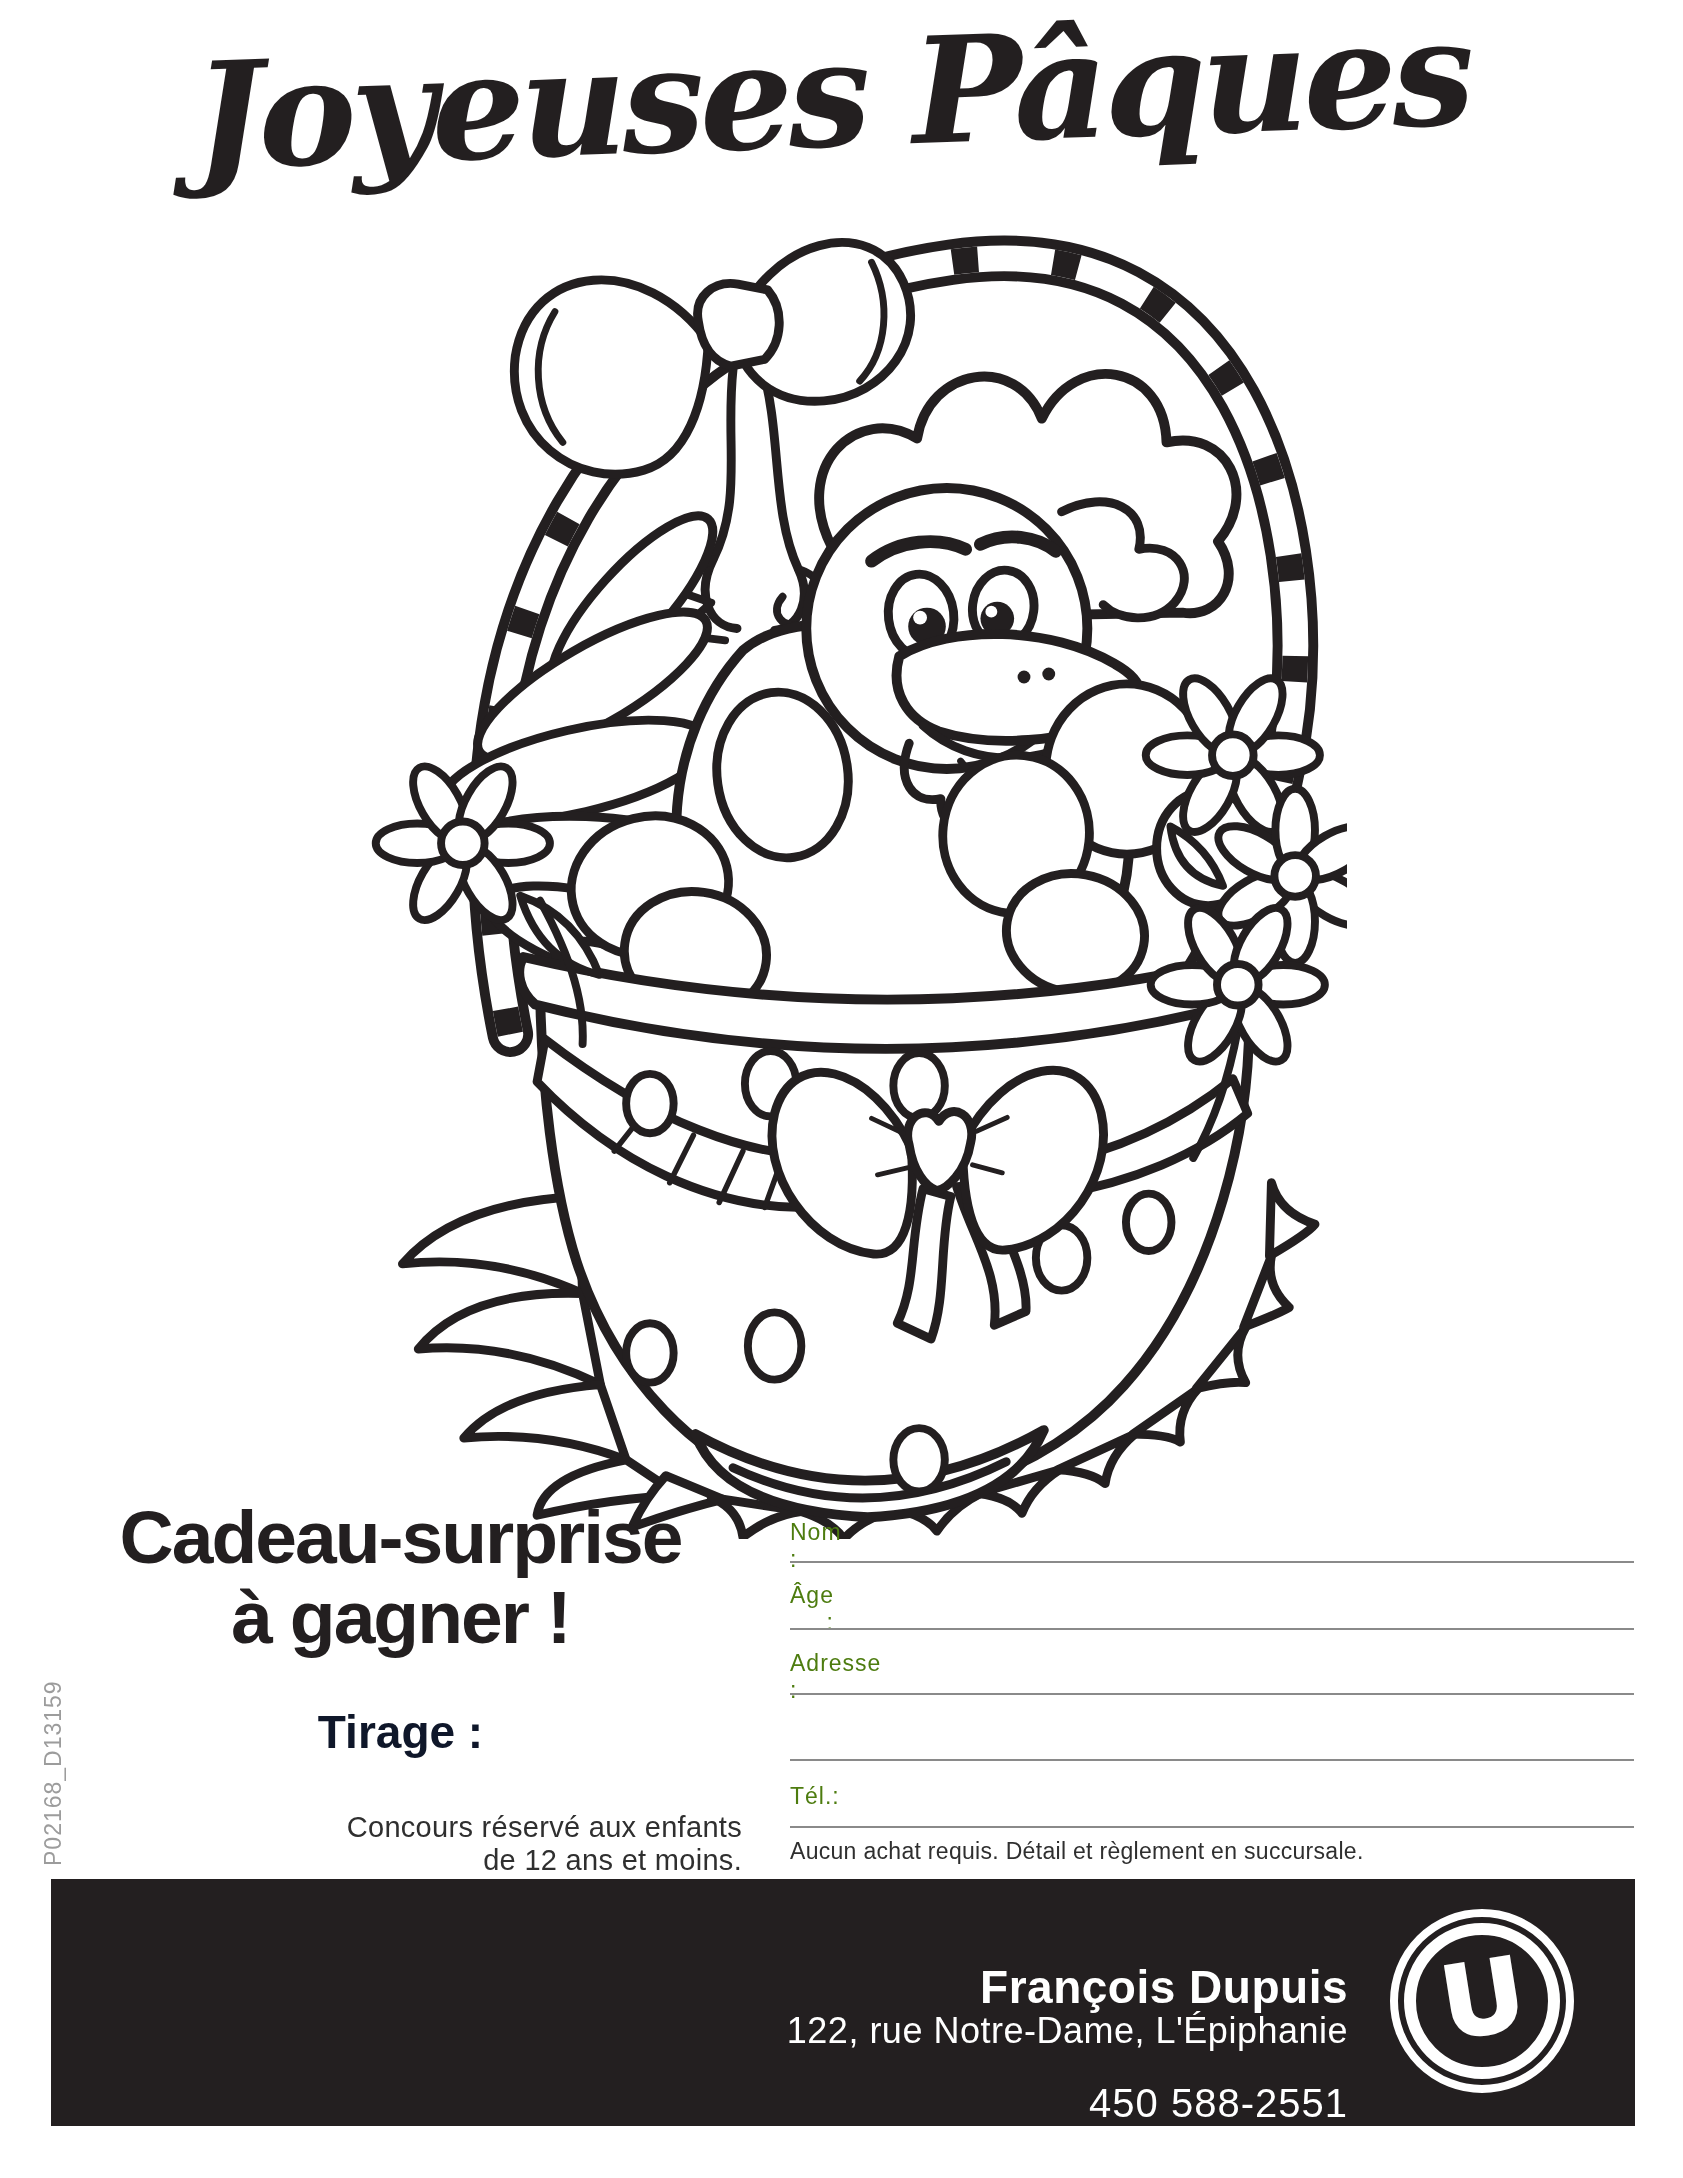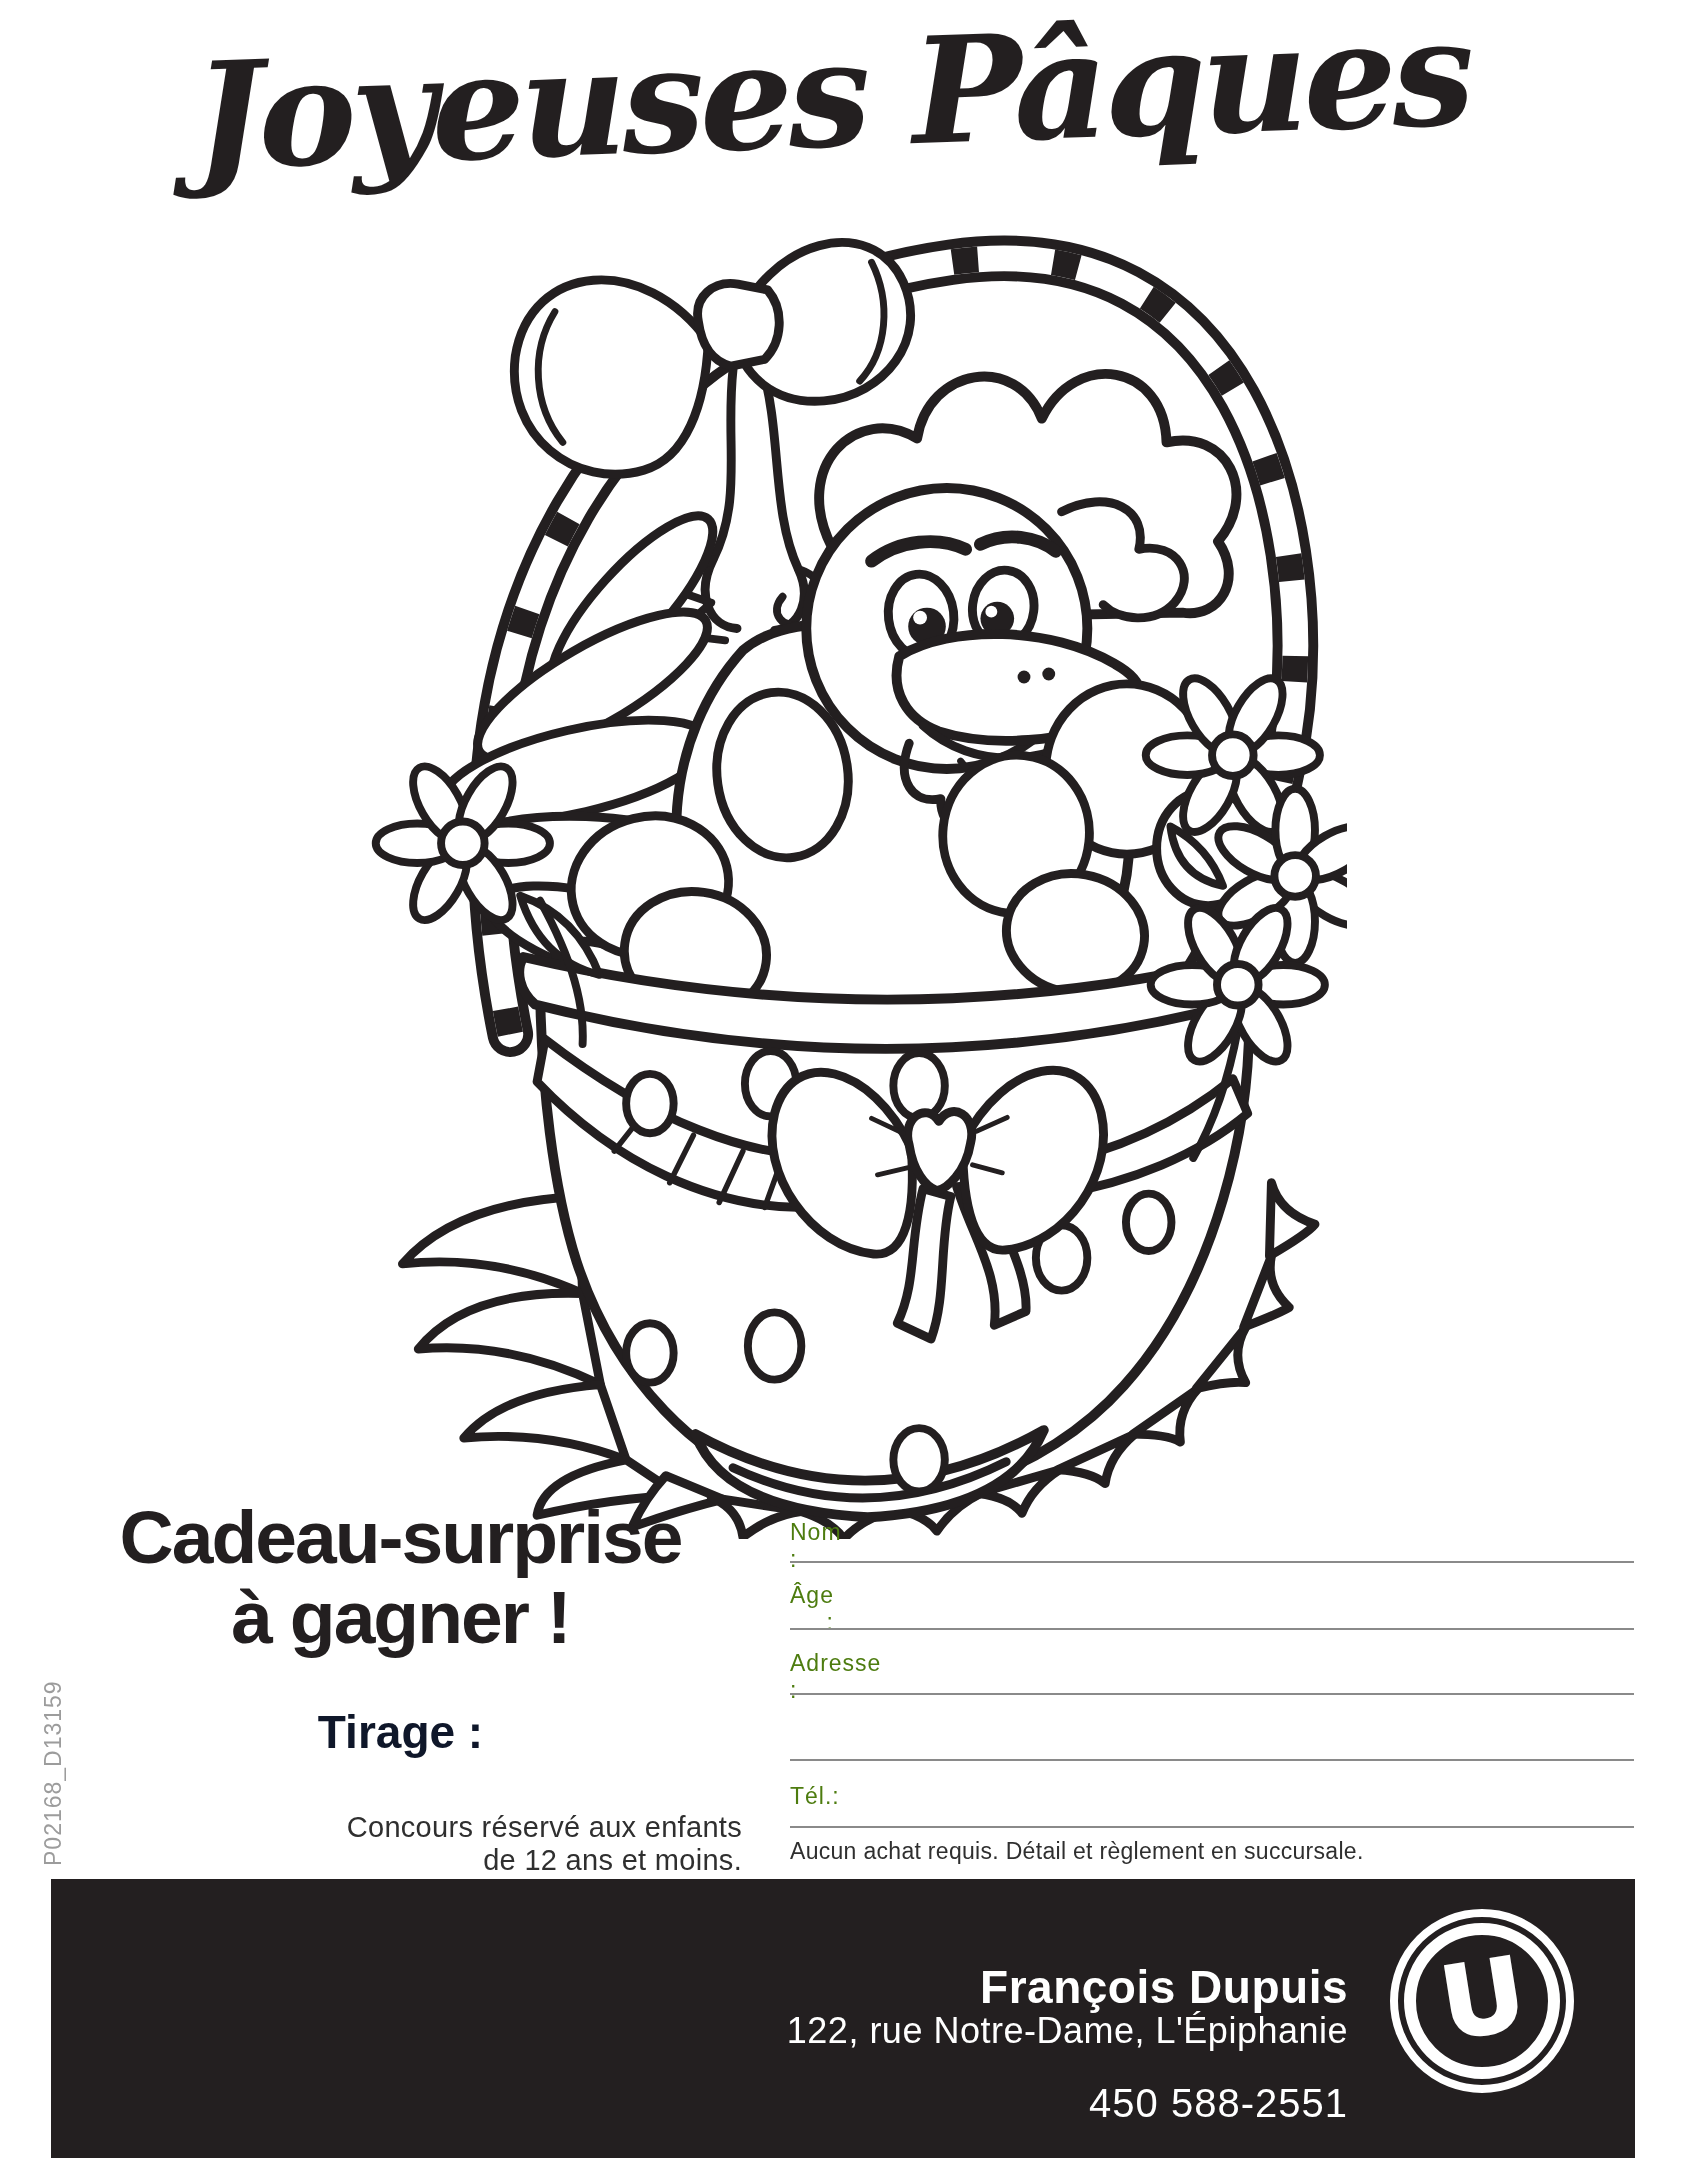--- a/index.html
+++ b/index.html
@@ -42,21 +42,21 @@
     position:absolute; left:790px; top:1838px; width:851px;
     font-size:23px; color:#2f2f2f; letter-spacing:0.3px;
   }
   
   .side-code {
     position:absolute; left:40px; top:1725px; height:141px;
     writing-mode:vertical-rl; transform:rotate(180deg);
     font-size:23px; color:#9c9c9c; letter-spacing:1px; white-space:nowrap;
   }
   
-  .footer { position:absolute; left:51px; top:1879px; width:1584px; height:279px; background:#231f20; }
+  .footer { position:absolute; left:51px; top:1879px; width:1584px; height:247px; background:#231f20; }
   .footer-info {
     position:absolute; top:0; right:287px; left:0; height:100%;
     display:flex; flex-direction:column; justify-content:flex-start; align-items:flex-end;
     padding-top:85px; box-sizing:border-box; color:#ffffff; text-align:right;
   }
   .footer-name   { font-size:46px; font-weight:bold; line-height:46px; letter-spacing:0.5px; }
   .footer-address{ font-size:36px; font-weight:normal; line-height:42px; letter-spacing:0.5px; }
   .footer-phone  { font-size:40px; font-weight:normal; line-height:42px; letter-spacing:1px;margin-top:30px; }
   .footer-logo {
     position:absolute; left:1339px; top:30px; width:184px; height:184px;

